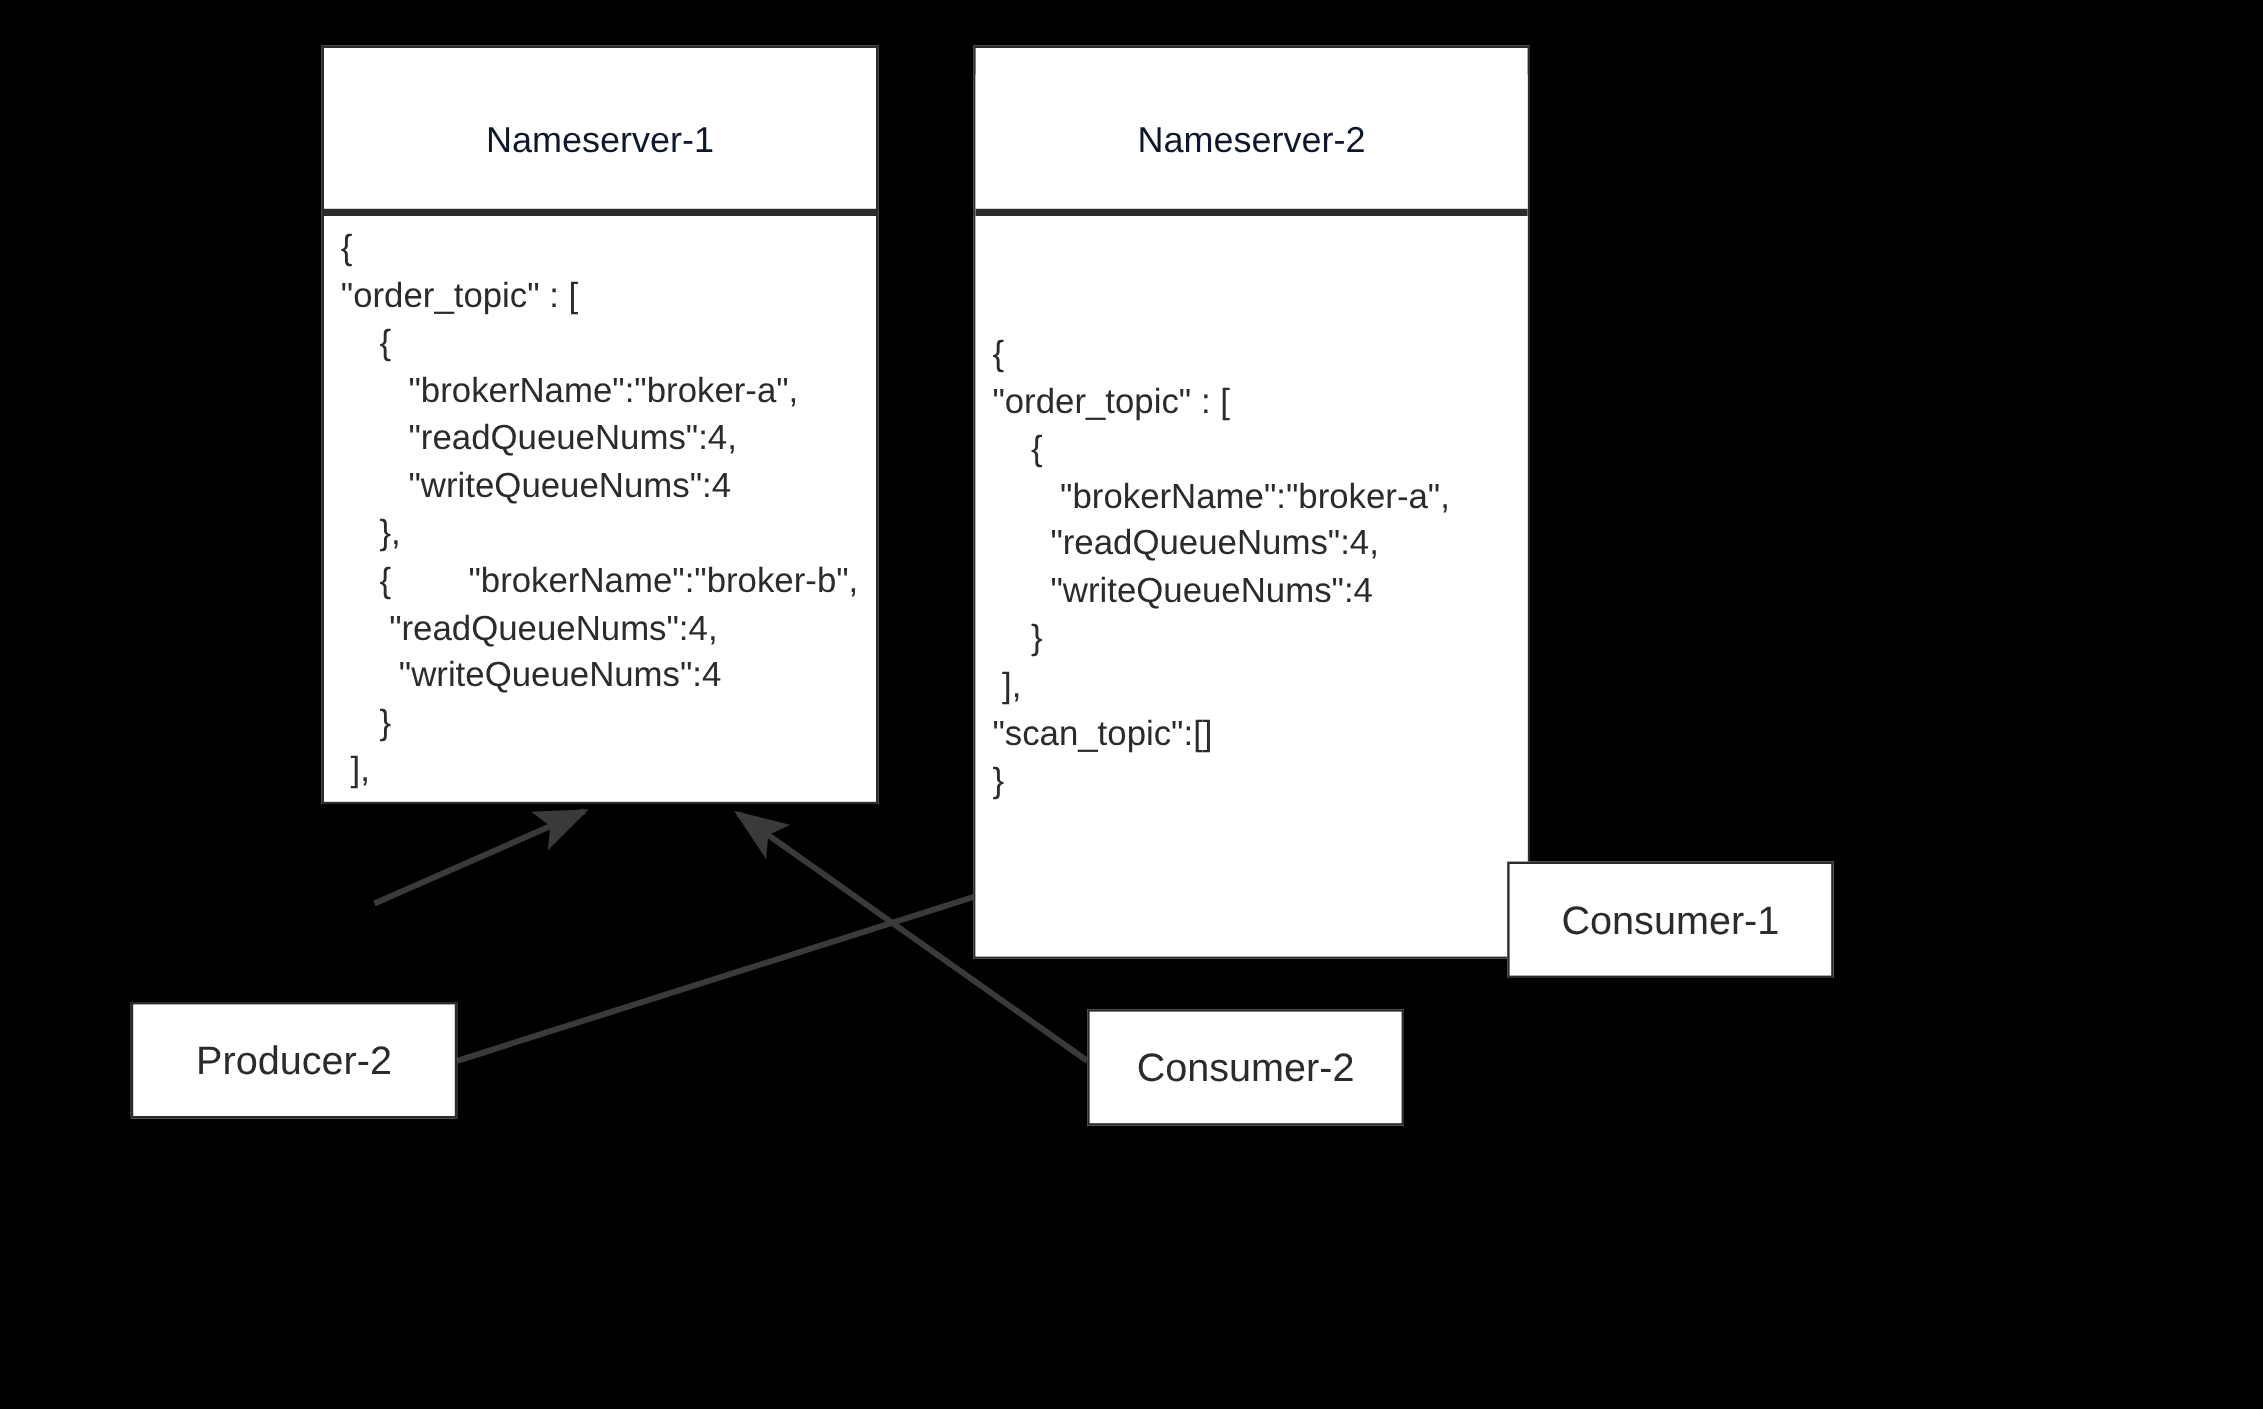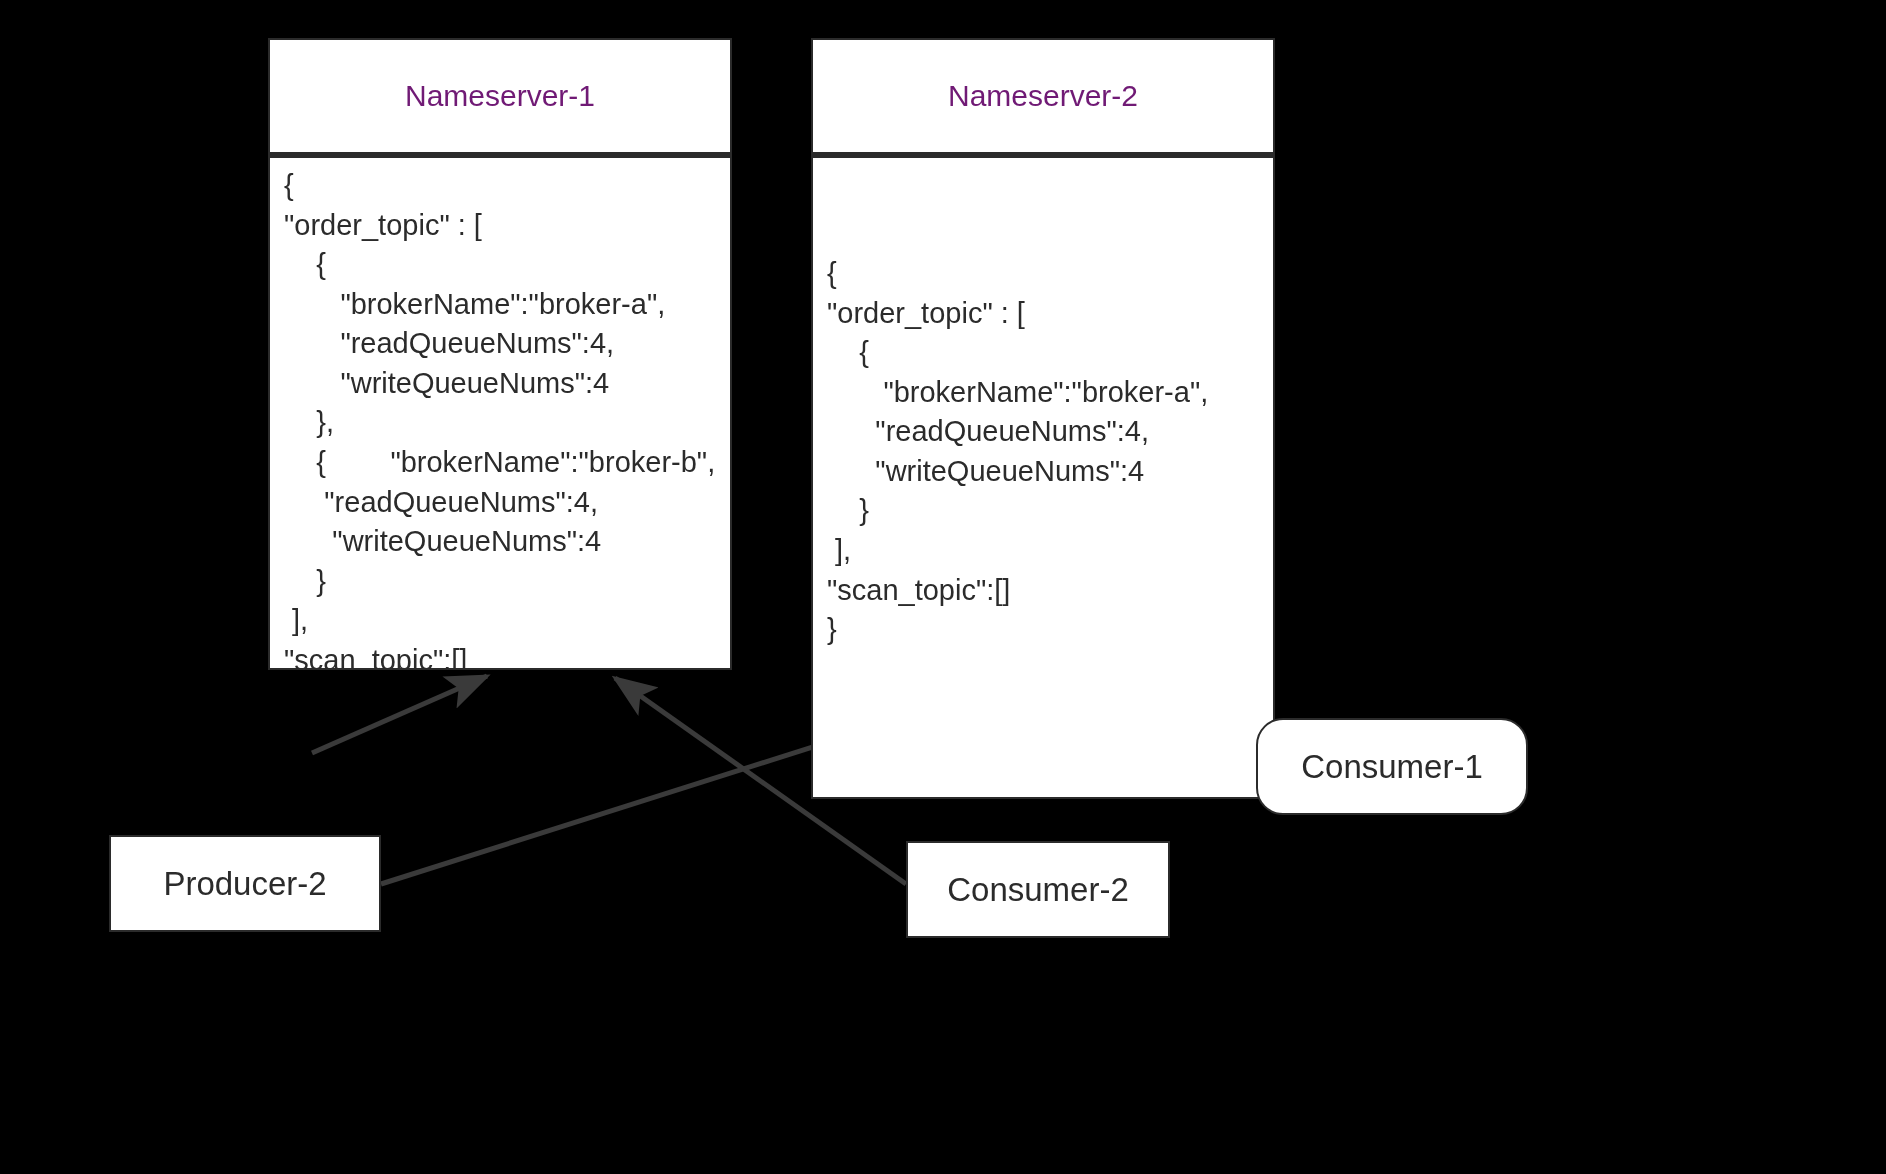--- a/index.html
+++ b/index.html
@@ -43,24 +43,25 @@
     display: flex;
     flex-direction: column;
   }
   .ns-title {
     height: 118px;
     flex: 0 0 118px;
     display: flex;
     align-items: center;
     justify-content: center;
     font-size: 30px;
-    color: #701a75;
+    color: #0f172a;
     border-bottom: 6px solid #2b2b2b;
     box-sizing: border-box;
     background: #ffffff;
+    margin-top: 22px;
   }
   .ns-body {
     flex: 1 1 auto;
     position: relative;
     background: #ffffff;
     overflow: hidden;
   }
   .ns-json {
     position: absolute;
     left: 14px;
@@ -78,21 +79,21 @@
   
   .endpoint {
     display: flex;
     align-items: center;
     justify-content: center;
     font-size: 33px;
     color: #2b2b2b;
   }
   #producer1 { left: 40px;   top: 705px; width: 272px; height: 97px; }
   #producer2 { left: 109px;  top: 835px; width: 272px; height: 97px; }
-  #consumer1 { left: 1256px; top: 718px; width: 272px; height: 97px; border-radius: 27px; }
+  #consumer1 { left: 1256px; top: 718px; width: 272px; height: 97px; }
   #consumer2 { left: 906px;  top: 841px; width: 264px; height: 97px; }
 
   #ns1 { left: 268px; top: 38px;  width: 464px; height: 632px; }
   #ns2 { left: 811px; top: 38px;  width: 464px; height: 761px; }
 </style>
 </head>
 <body>
 
 <div id="canvas">
 

